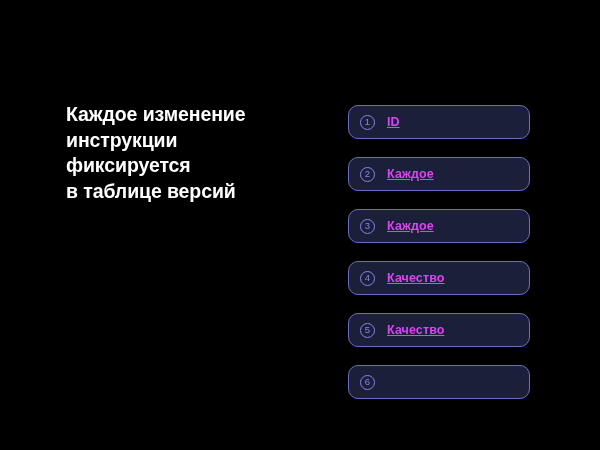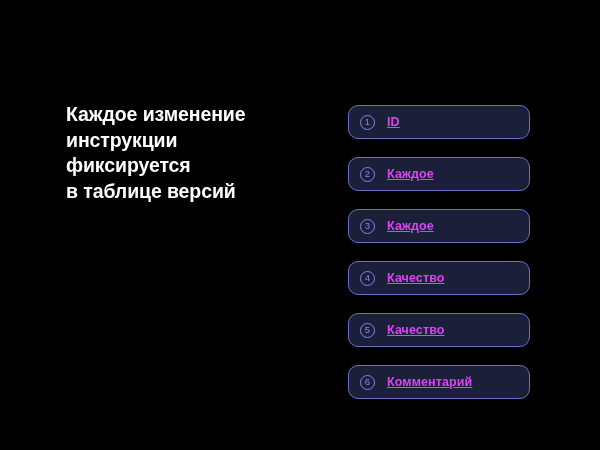--- a/index.html
+++ b/index.html
@@ -119,17 +119,16 @@
       <span class="card-label">Качество</span>
     </div>
 
     <div class="card">
       <span class="card-num">5</span>
       <span class="card-label">Качество</span>
     </div>
 
     <div class="card">
       <span class="card-num">6</span>
-      <span class="card-label">Комментарий</span>
     </div>
 
   </div>
 </div>
 
 </body></html>

